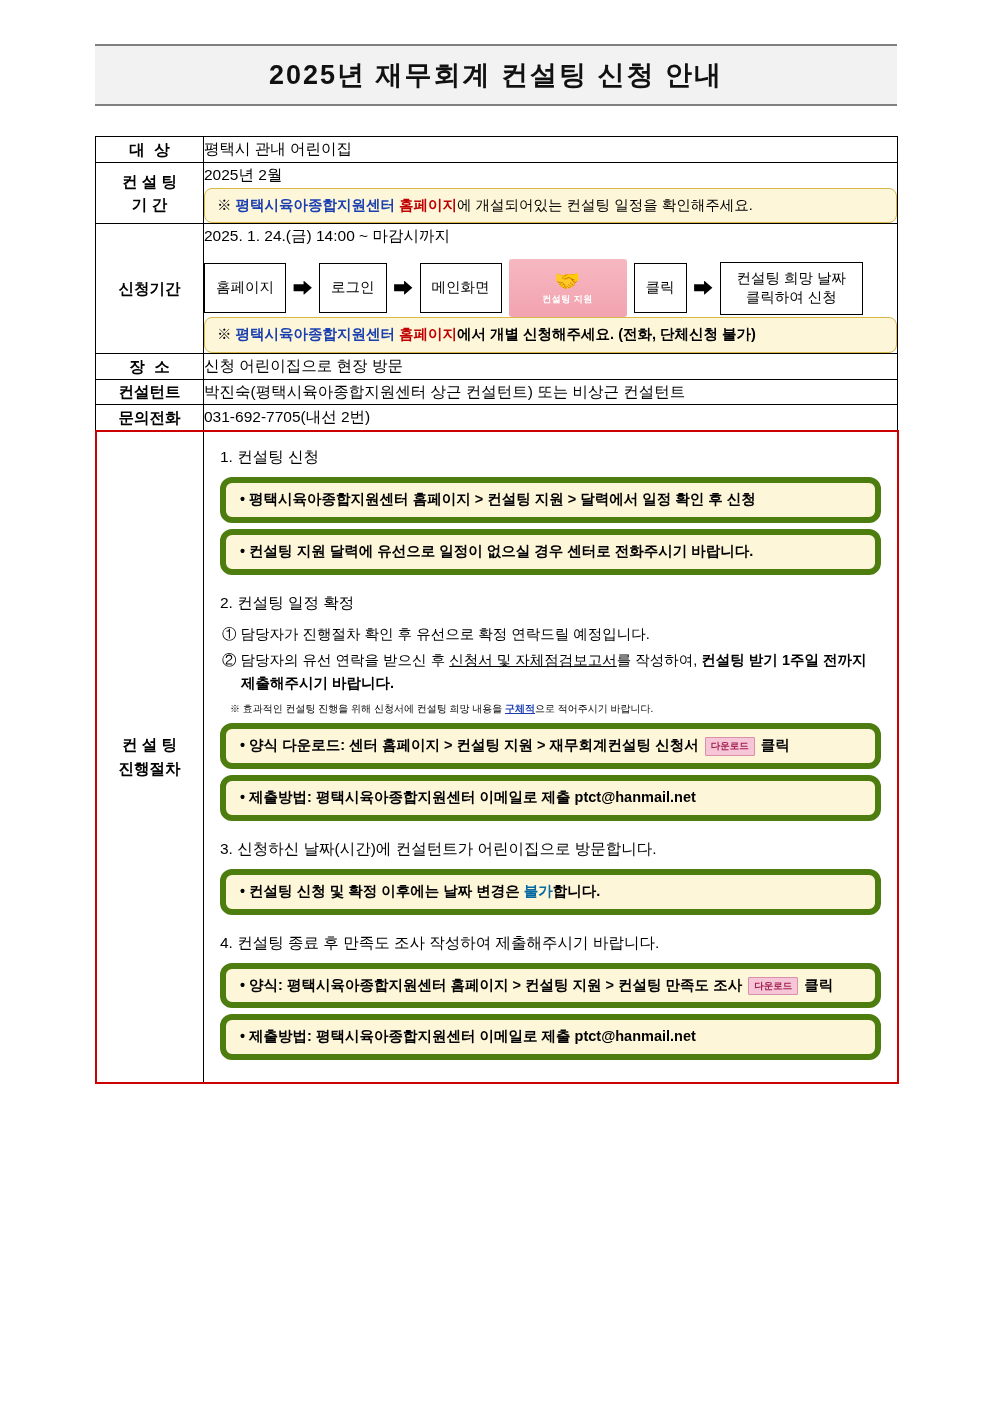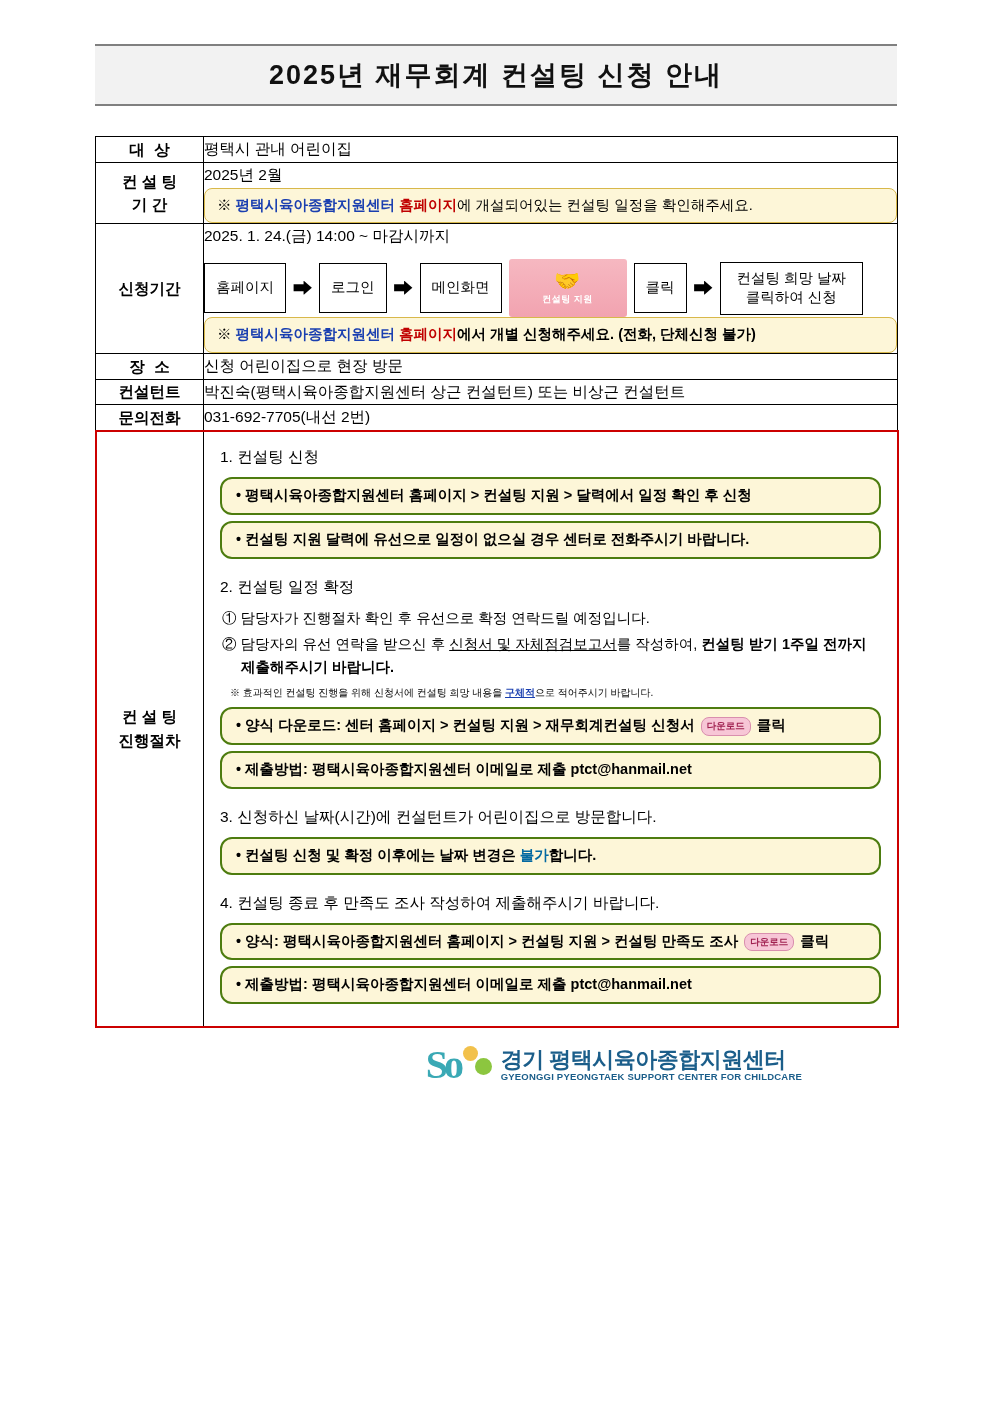--- a/index.html
+++ b/index.html
@@ -167,21 +167,21 @@
     text-indent: -19px;
   }
   .proc-line.note-small {
     padding-left: 22px;
     text-indent: -14px;
     font-size: 10px;
     margin-top: 6px;
   }
   .bullet-box {
     background: #fdf6d8;
-    border: 2px solid #4d7c0f;
+    border: 6px solid #4d7c0f;
     border-radius: 12px;
     padding: 6px 14px;
     font-size: 14.5px;
     font-weight: bold;
     margin: 6px 0;
     display: block;
     line-height: 1.5;
   }
   .u {
     text-decoration: underline;
@@ -192,21 +192,21 @@
   }
   .blue-strong {
     color: #1a3fb0;
     font-weight: bold;
     text-decoration: underline;
   }
   .dl-chip {
     display: inline-block;
     background: #f7c6d6;
     border: 1px solid #d98fae;
-    border-radius: 8px;
+    border-radius: 1px;
     color: #a02050;
     font-size: 9.5px;
     font-weight: bold;
     padding: 1px 5px;
     vertical-align: middle;
     margin: 0 2px;
     letter-spacing: 0;
   }
 
   
@@ -397,25 +397,14 @@
             </div>
             <div class="bullet-box">• 제출방법: 평택시육아종합지원센터 이메일로 제출   ptct@hanmail.net</div>
 
           </div>
         </td>
       </tr>
 
     </tbody>
   </table>
 
-  <div class="footer">
-    <div class="logo-mark">
-      <div class="swirl">So</div>
-      <div class="dot-y"></div>
-      <div class="dot-g"></div>
-    </div>
-    <div class="logo-text">
-      <div class="logo-kor">경기 평택시육아종합지원센터</div>
-      <div class="logo-eng">GYEONGGI PYEONGTAEK SUPPORT CENTER FOR CHILDCARE</div>
-    </div>
-  </div>
 
 </div>
 
 </body></html>

